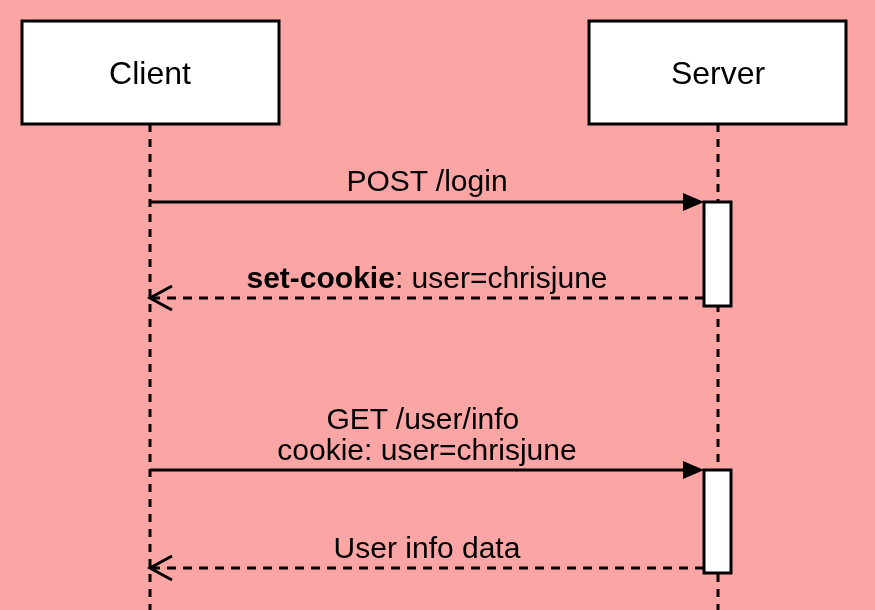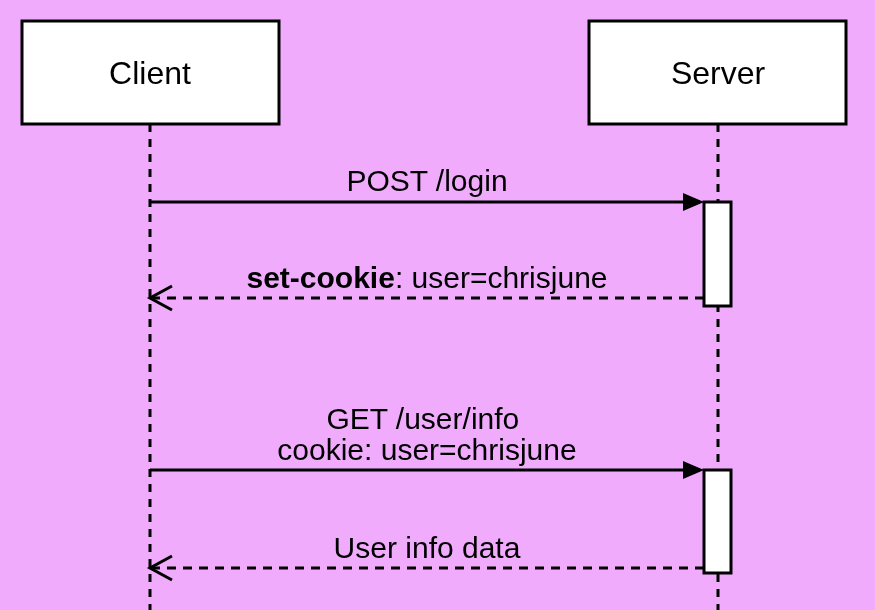--- a/index.html
+++ b/index.html
@@ -4,21 +4,21 @@
 <style>
   html, body { margin: 0; padding: 0; }
   body {
     background: #ffffff;
     font-family: "Liberation Sans", sans-serif;
   }
   .stage {
     position: relative;
     width: 875px;
     height: 610px;
-    background: #f0abfc;
+    background: #fca5a5;
     overflow: hidden;
   }
   svg { display: block; }
   text {
     font-family: "Liberation Sans", sans-serif;
     fill: #000000;
   }
   .actor-label { font-size: 32px; }
   .msg-label { font-size: 30px; }
   .msg-label .bold { font-weight: bold; }

